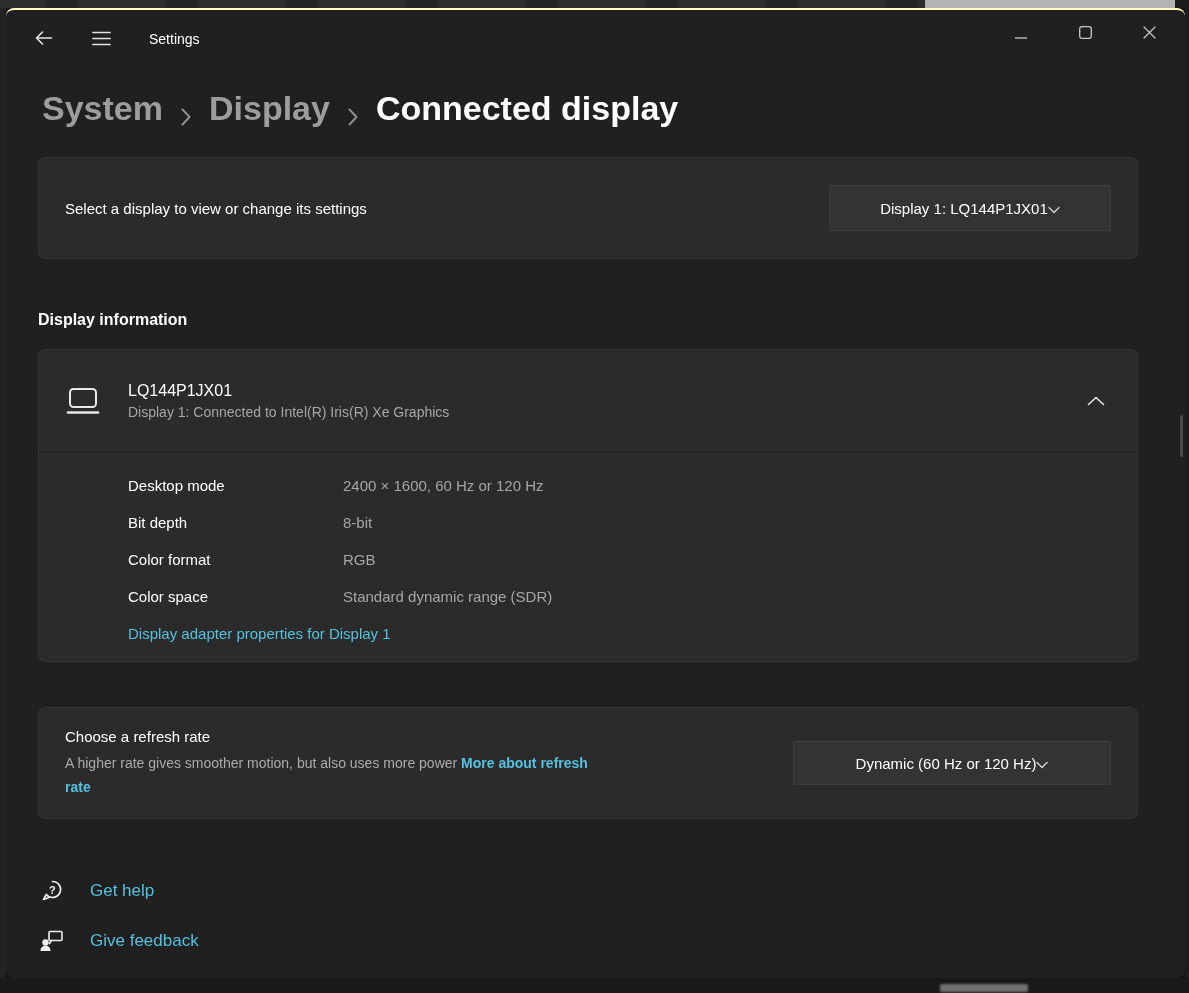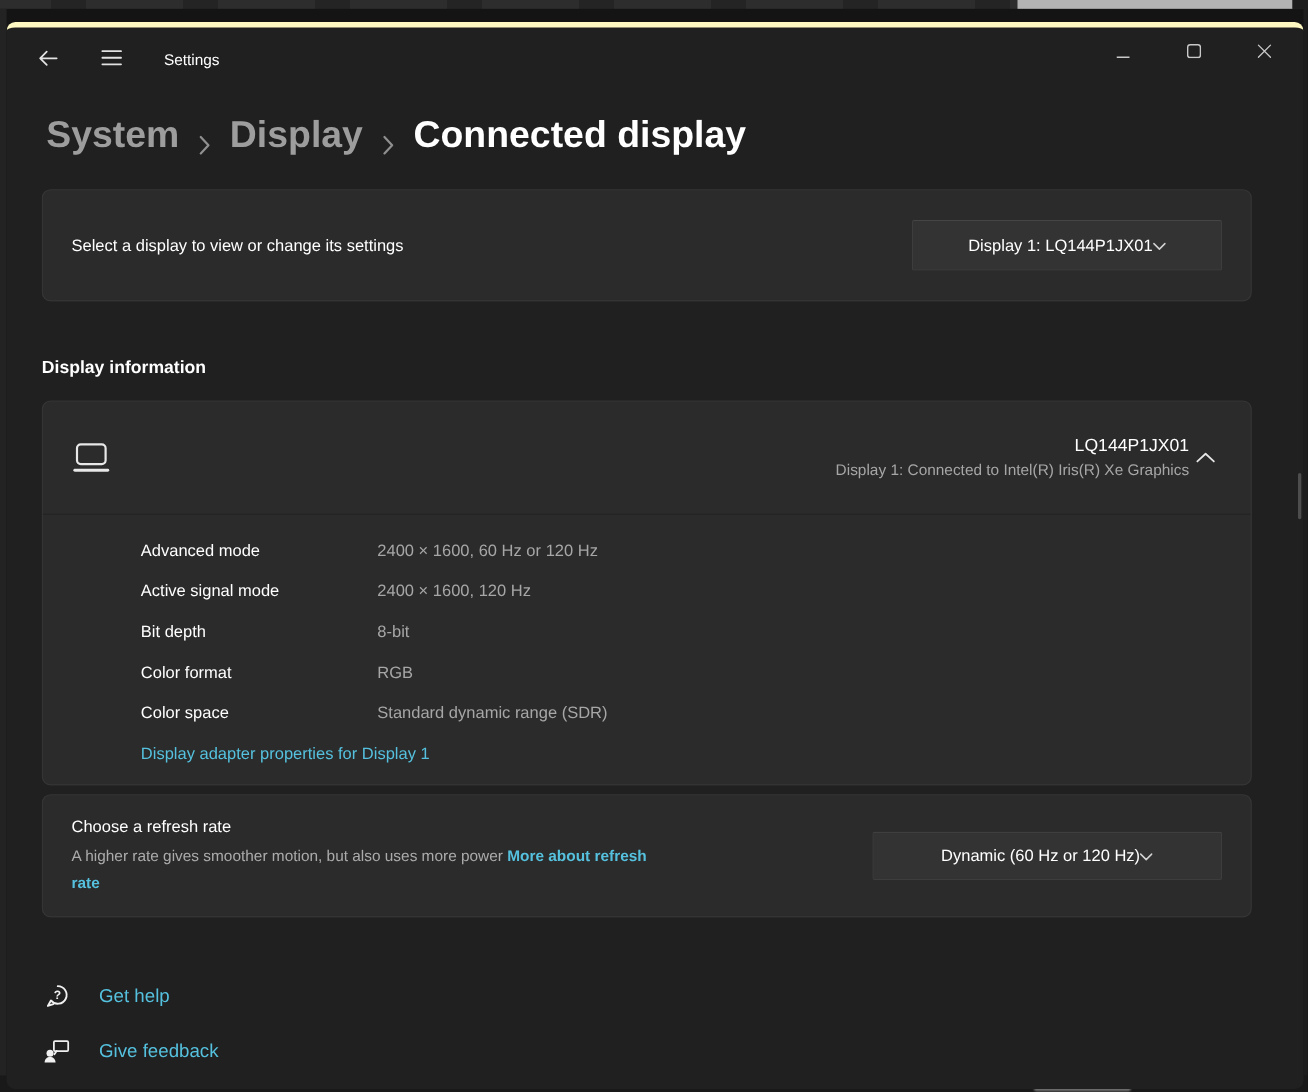--- a/index.html
+++ b/index.html
@@ -12,22 +12,22 @@
     background:repeating-linear-gradient(90deg,#2d2d2d 0 46px,#242424 46px 78px,#2d2d2d 78px 120px);}
   .top-strip-lightbar{position:absolute;left:925px;top:0;width:250px;height:8px;background:#b3b3b3;}
   .top-strip-corner{position:absolute;left:1175px;top:0;width:14px;height:8px;background:#1c1c1c;}
   .left-sliver{position:absolute;left:0;top:8px;width:6px;height:970px;background:#232323;}
   .right-sliver{position:absolute;left:1185px;top:8px;width:4px;height:970px;background:#1d1d1d;}
   .bottom-strip{position:absolute;left:0;top:978px;width:1189px;height:15px;background:#191919;}
   .bottom-blob{position:absolute;left:940px;top:984px;width:88px;height:8px;background:#8f8f8f;
     border-radius:2px;filter:blur(1px);opacity:.75;}
 
   
-  .window{position:absolute;left:6px;top:20px;width:1179px;height:970px;background:#202020;
-    border-radius:8px;border-top:5px solid #fef9c3;box-sizing:border-box;}
+  .window{position:absolute;left:6px;top:8px;width:1179px;height:970px;background:#202020;
+    border-radius:8px;border-top:2px solid #fef9c3;box-sizing:border-box;}
 
   
   .scrollbar{position:absolute;right:2px;top:405px;width:3px;height:42px;background:#4d4d4d;border-radius:2px;}
 
   
   .icon-btn{position:absolute;width:38px;height:34px;display:flex;align-items:center;justify-content:center;
     border-radius:5px;cursor:pointer;}
   .back-btn{left:18px;top:13px;}
   .menu-btn{left:76px;top:13px;}
   .app-title{position:absolute;left:143px;top:21px;font-size:14px;color:#fff;}
@@ -53,21 +53,21 @@
     display:flex;align-items:center;justify-content:center;font-size:15px;color:#ffffff;
     cursor:pointer;box-sizing:border-box;}
   .dd1{width:282px;height:46px;}
   .dd3{width:318px;height:44px;}
 
   .section-title{position:absolute;left:32px;top:301px;font-size:16px;font-weight:700;color:#fff;}
 
   .card2{top:339px;}
   .exp-header{height:102px;display:flex;align-items:center;padding:0 26px;cursor:pointer;}
   .exp-icon{width:36px;margin-right:27px;display:flex;align-items:center;justify-content:center;}
-  .exp-titles{flex:1;text-align:right;}
+  .exp-titles{flex:1;}
   .exp-title{font-size:16px;color:#fff;}
   .exp-sub{font-size:14px;color:#a6a6a6;margin-top:4px;}
   .exp-chevron{width:30px;display:flex;align-items:center;justify-content:center;}
   .exp-divider{height:1px;background:#242424;}
   .exp-content{padding:14px 26px 9px 89px;}
   .detail-row{display:flex;align-items:center;height:37px;font-size:15px;}
   .detail-label{width:215px;color:#ffffff;}
   .detail-value{color:#a6a6a6;}
   .link{color:#55c1de;}
   .adapter-link{display:flex;align-items:center;height:37px;font-size:15px;cursor:pointer;}
@@ -187,26 +187,22 @@
         </div>
         <div class="exp-chevron">
           <svg width="18" height="10" viewBox="0 0 18 10">
               <path d="M1.5 8.5 L9 1.5 L16.5 8.5" fill="none" stroke="#e6e6e6" stroke-width="1.6" stroke-linecap="round" stroke-linejoin="round"></path>
             </svg>
         </div>
       </div>
       <div class="exp-divider"></div>
       <div class="exp-content">
         <div class="detail-row">
-          <div class="detail-label">Advanced mode</div>
+          <div class="detail-label">Desktop mode</div>
           <div class="detail-value">2400 × 1600, 60 Hz or 120 Hz</div>
-        </div>
-        <div class="detail-row">
-          <div class="detail-label">Active signal mode</div>
-          <div class="detail-value">2400 × 1600, 120 Hz</div>
         </div>
         <div class="detail-row">
           <div class="detail-label">Bit depth</div>
           <div class="detail-value">8-bit</div>
         </div>
         <div class="detail-row">
           <div class="detail-label">Color format</div>
           <div class="detail-value">RGB</div>
         </div>
         <div class="detail-row">

